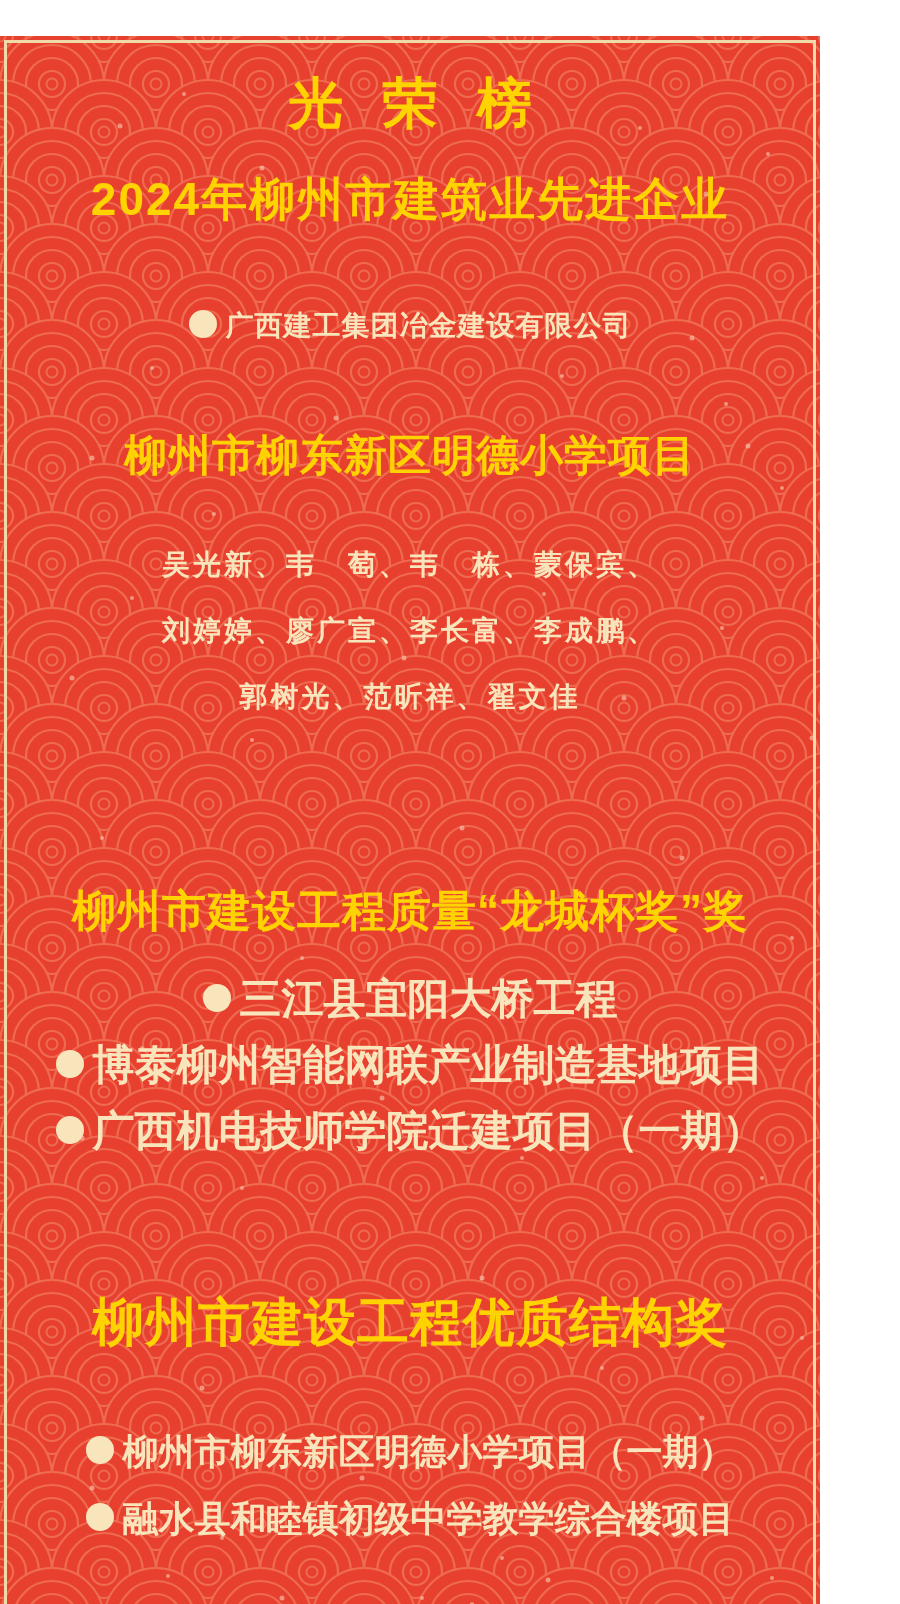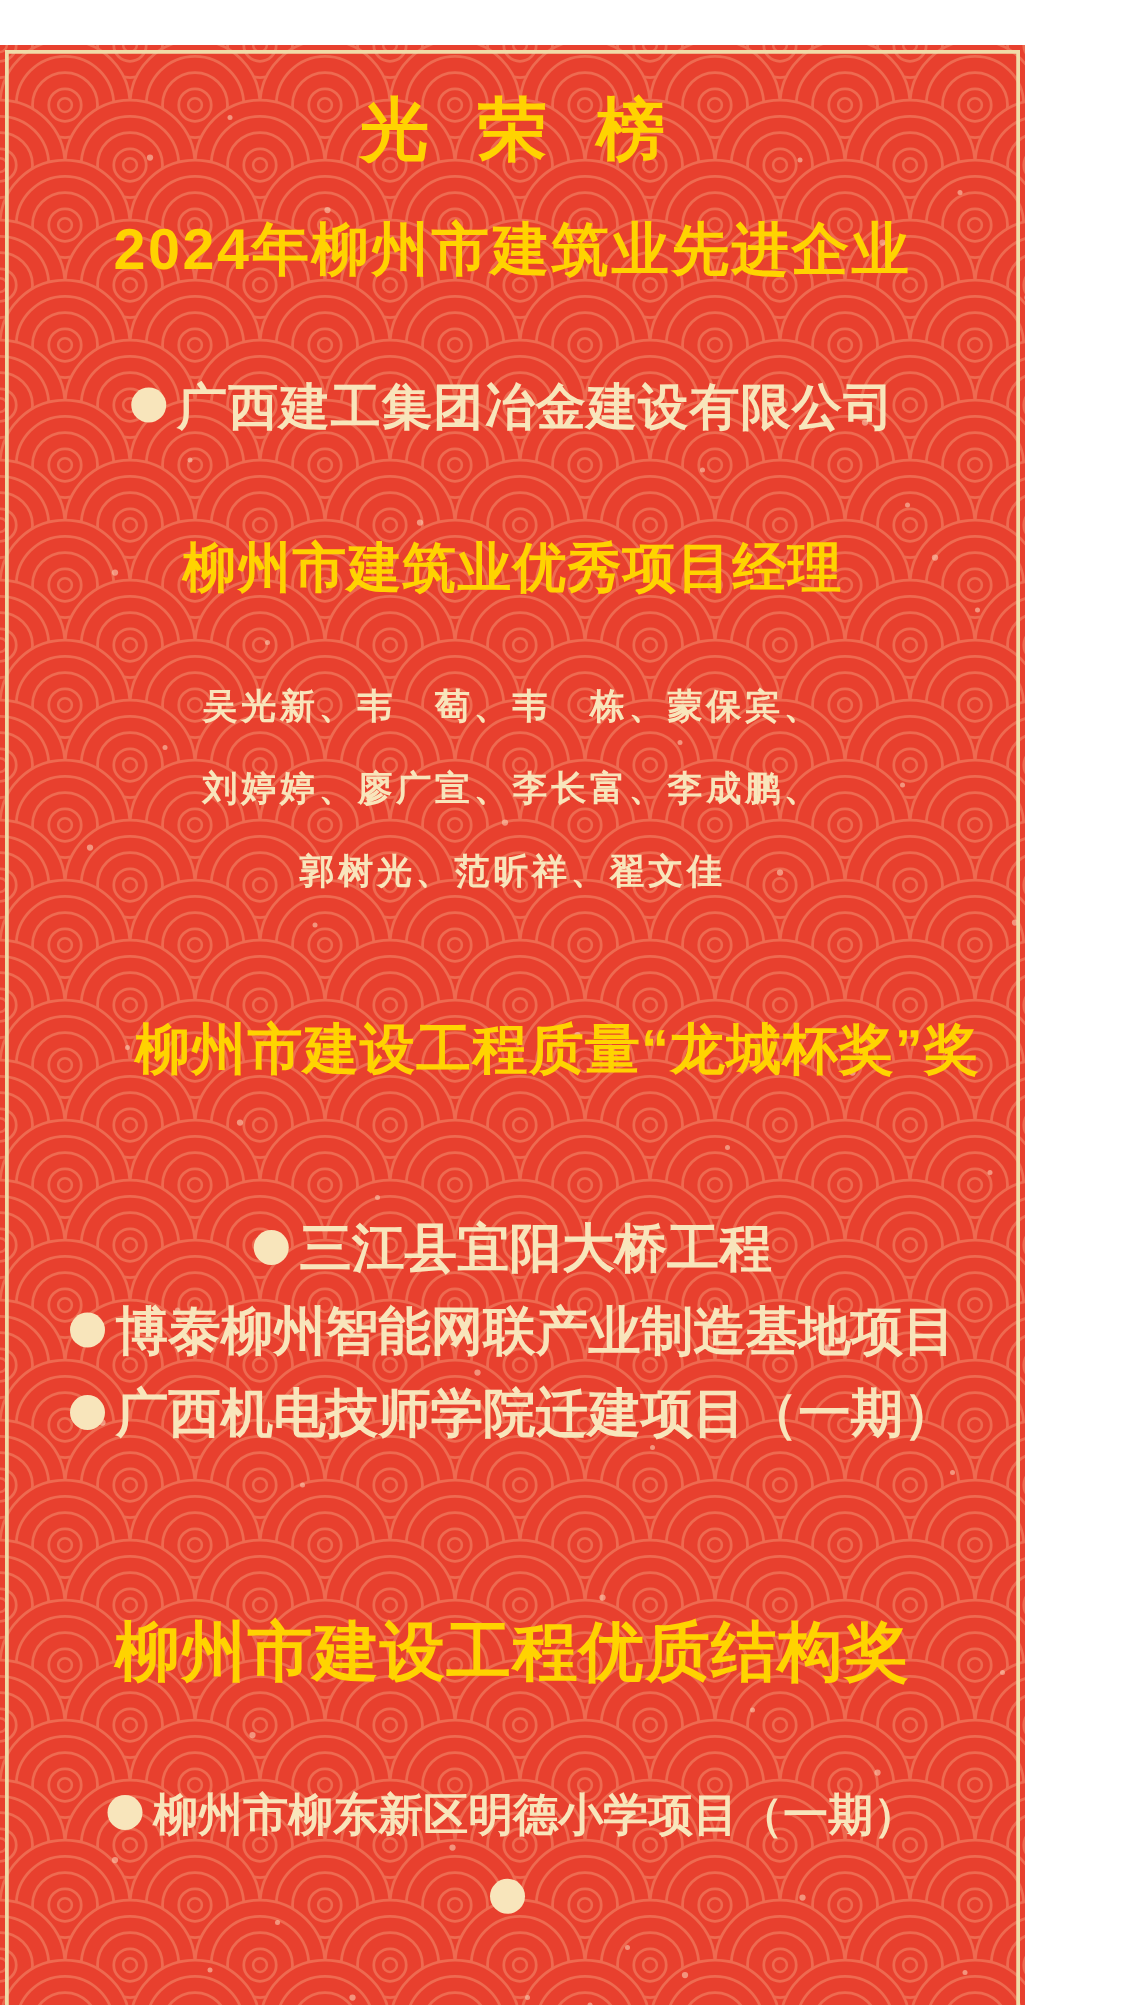--- a/index.html
+++ b/index.html
@@ -21,24 +21,24 @@
   .content{position:absolute;left:0;top:0;width:100%;height:100%;}
   .line{position:absolute;left:0;width:100%;text-align:center;white-space:nowrap;}
   .title{
     top:38px;font-size:55px;line-height:58px;
     color:var(--heading-text,#ffd300);
     letter-spacing:12px;text-indent:12px;
   }
   .heading{color:var(--heading-text,#ffd300);}
   .cream{color:var(--body-text,#f8e5bb);}
   .subtitle{top:138px;font-size:46px;line-height:50px;letter-spacing:2px;}
-  .company{top:266px;font-size:40px;line-height:48px;letter-spacing:1px;}
+  .company{top:266px;font-size:28px;line-height:48px;letter-spacing:1px;}
   .heading-pm{top:396px;font-size:43px;line-height:46px;letter-spacing:1px;}
   .names{top:496px;font-size:28px;line-height:66px;letter-spacing:3px;}
-  .heading-quality{top:780px;font-size:44px;line-height:48px;letter-spacing:1px;padding-left:36px;}
+  .heading-quality{top:851px;font-size:44px;line-height:48px;letter-spacing:1px;}
   .quality-list{top:930px;font-size:42px;line-height:66px;}
   .heading-structure{top:1262px;font-size:52px;line-height:48px;letter-spacing:1px;}
   .structure-list{top:1382px;font-size:36px;line-height:67px;}
   .bullet{
     display:inline-block;width:28px;height:28px;border-radius:50%;
     background:var(--body-text,#f8e5bb);
     margin-right:9px;vertical-align:middle;transform:translateY(-4px);
   }
   .item{white-space:nowrap;}
 </style>
@@ -136,21 +136,21 @@
   <div class="content">
 
     <div class="line title">光 荣 榜</div>
 
     <div class="line heading subtitle">2024年柳州市建筑业先进企业</div>
 
     <div class="line cream company item">
       <span class="bullet"></span><span>广西建工集团冶金建设有限公司</span>
     </div>
 
-    <div class="line heading heading-pm">柳州市建筑业优秀项目经理</div>
+    <div class="line heading heading-pm">柳州市柳东新区明德小学项目</div>
 
     <div class="line cream names">
       <div>吴光新、韦　萄、韦　栋、蒙保宾、</div>
       <div>刘婷婷、廖广宣、李长富、李成鹏、</div>
       <div>郭树光、范昕祥、翟文佳</div>
     </div>
 
     <div class="line heading heading-quality">柳州市建设工程质量“龙城杯奖”奖</div>
 
     <div class="line cream quality-list">
@@ -165,18 +165,18 @@
       </div>
     </div>
 
     <div class="line heading heading-structure">柳州市建设工程优质结构奖</div>
 
     <div class="line cream structure-list">
       <div class="item">
         <span class="bullet"></span><span>柳州市柳东新区明德小学项目（一期）</span>
       </div>
       <div class="item">
-        <span class="bullet"></span>
+        <span class="bullet"></span><span>融水县和睦镇初级中学教学综合楼项目</span>
       </div>
     </div>
 
   </div>
 </div>
 
 </body></html>

